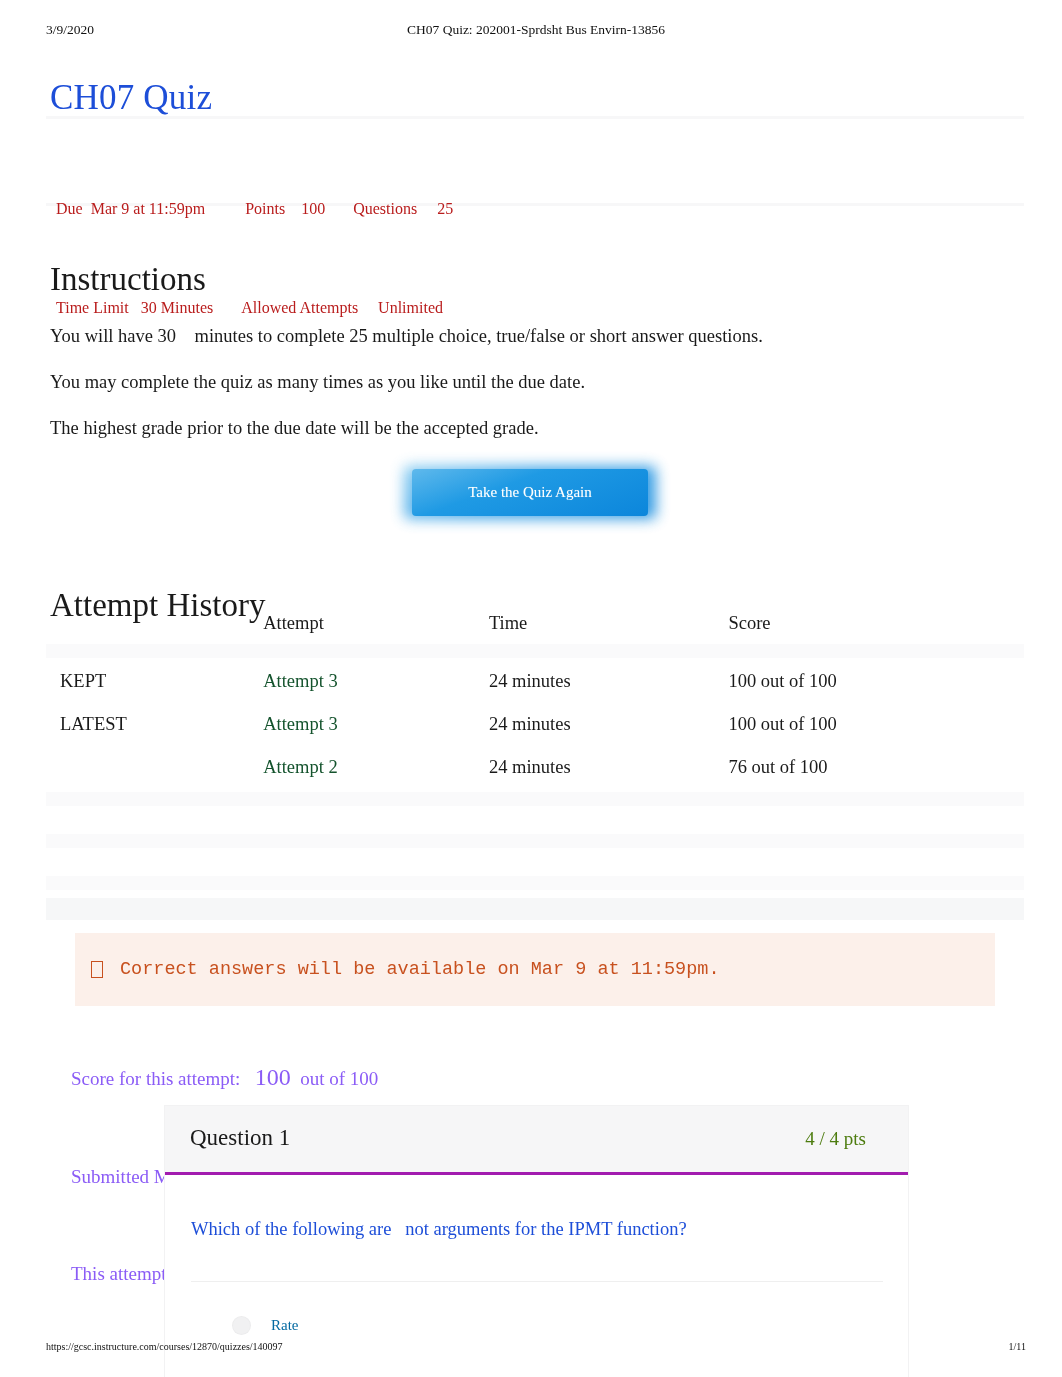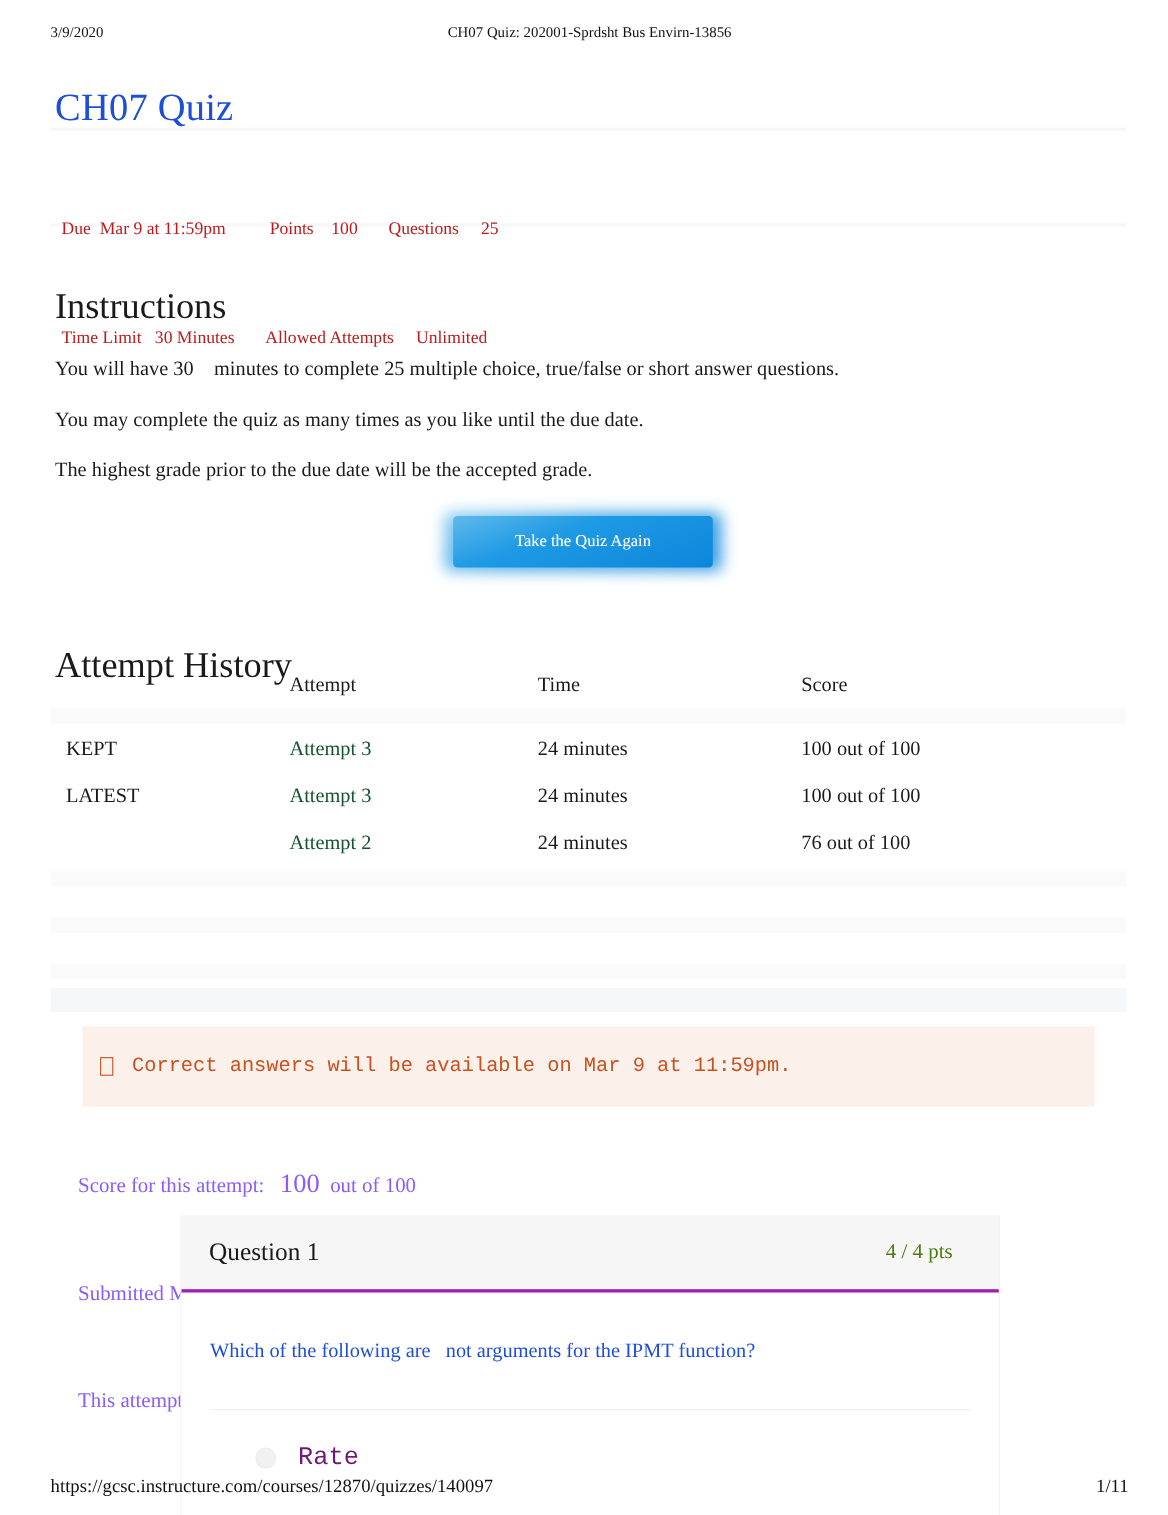--- a/index.html
+++ b/index.html
@@ -37,21 +37,21 @@
     right: 0;
     top: 0;
     text-align: center;
   }
   .print-footer {
     position: absolute;
     bottom: 18px;
     left: 46px;
     right: 36px;
     height: 18px;
-    font-size: 17px;
+    font-size: 10px;
     color: #111;
   }
   .print-footer .pf-url {
     position: absolute;
     left: 0;
     top: 0;
   }
   .print-footer .pf-page {
     position: absolute;
     right: 0;
@@ -308,23 +308,22 @@
     width: 17px;
     height: 17px;
     border-radius: 50%;
     background: #f1f1f2;
     box-shadow: 0 0 0 1px #ececed;
     margin-left: 42px;
     margin-right: 21px;
     flex: none;
   }
   .answer-label {
-    font-size: 23px;
-    color: #701a75;
-    font-family: Liberation Mono, monospace;
+    font-size: 15px;
+    color: #0369a1;
   }
 </style>
 </head>
 <body>
 
 <div class="print-header">
   <span class="ph-date">3/9/2020</span>
   <span class="ph-title">CH07 Quiz: 202001-Sprdsht Bus Envirn-13856</span>
 </div>
 

